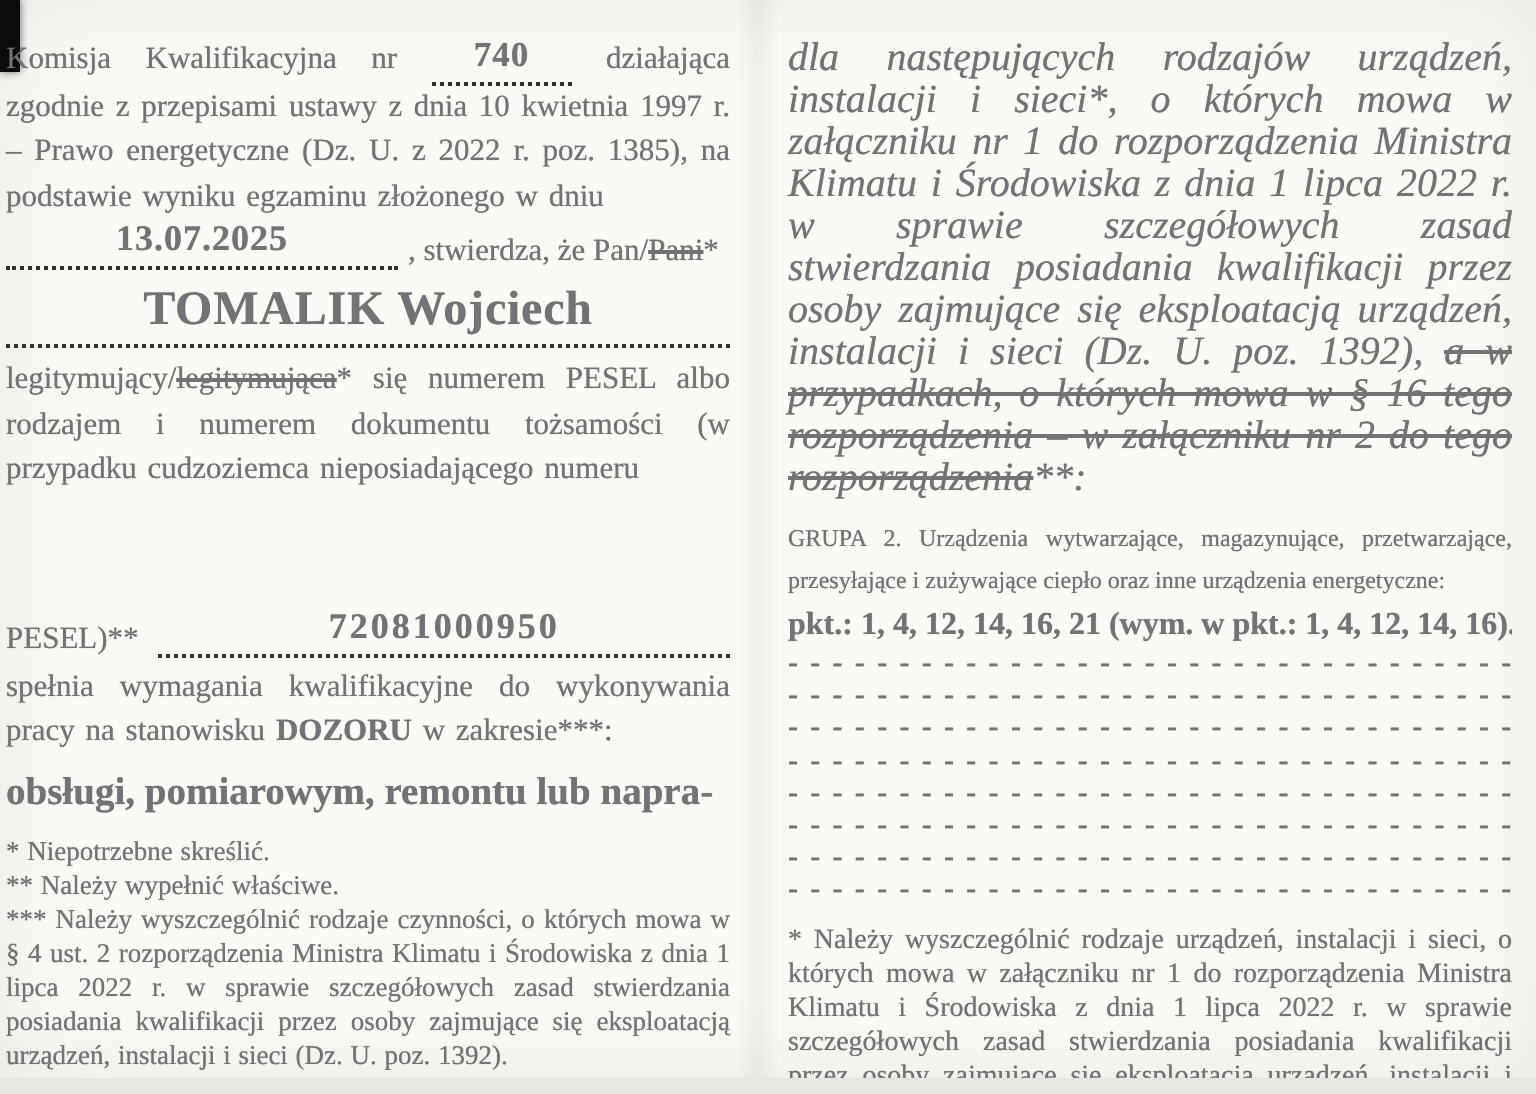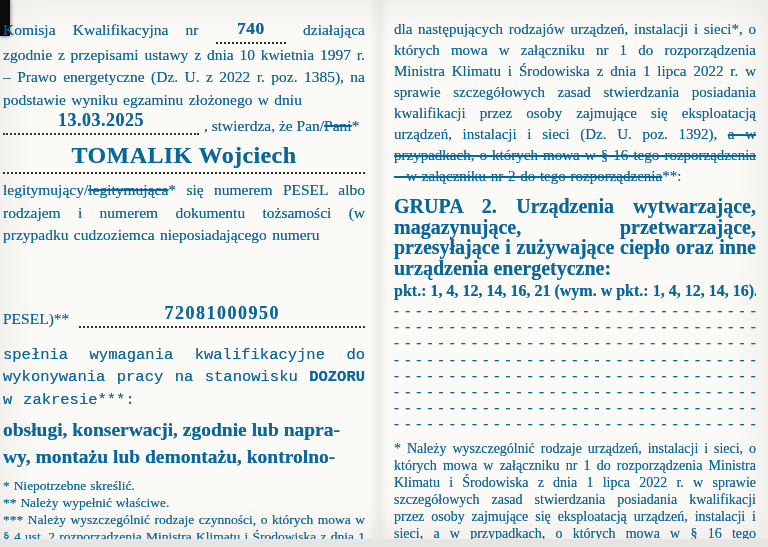--- a/index.html
+++ b/index.html
@@ -2,21 +2,21 @@
 <html lang="pl"><head>
 <meta charset="utf-8">
 <style>
   html,body{margin:0;padding:0;background:#e7e5e1;}
   .page{
     position:relative;
     width:768px;height:539px;
     background:#fbfaf7;
     overflow:hidden;
     font-family:"Liberation Serif", serif;
-    color:#0369a1;
+    color:#737373;
     box-shadow: inset 0 0 46px rgba(60,55,45,0.10);
     text-shadow: 0 0 0.4px rgba(45,45,45,0.55);
   }
   .corner-mark{
     position:absolute;left:0;top:0;width:10px;height:36px;
     background:#0b0b0b;box-shadow:0 0 4px rgba(0,0,0,.55);
   }
   .gutter{
     position:absolute;left:368px;top:0;width:22px;height:547px;
     background:linear-gradient(to right, rgba(0,0,0,0), rgba(90,85,75,0.07) 50%, rgba(0,0,0,0));
@@ -47,72 +47,71 @@
   .name-block{margin-top:7px;border-bottom:2px dotted #33312e;text-align:center;padding-bottom:3px;}
   .name-value{font-size:24px;font-weight:bold;letter-spacing:0.4px;}
 
   .para2{margin-top:5px;}
 
   .pesel-row{display:flex;align-items:flex-end;margin-top:13px;justify-content:center;}
   .pesel-label{flex:none;font-size:15.5px;line-height:18px;padding-right:10px;}
   .pesel-fill{flex:1;border-bottom:2px dotted #33312e;text-align:center;margin-top:47px;}
   .pesel-value{display:inline-block;font-weight:bold;font-size:18px;line-height:1;position:relative;top:-3px;letter-spacing:1.5px;}
 
-  .para3{margin-top:16px;font-family:Liberation Mono, monospace;}
+  .para3{margin-top:4px;}
   .bold{font-weight:bold;}
 
   .scope{margin-top:5px;font-weight:bold;font-size:19.5px;line-height:27px;}
   .scope-line{white-space:nowrap;overflow:hidden;}
 
   .fn-block{margin-top:7px;}
   .fn{font-size:13.5px;line-height:17px;text-align:justify;word-spacing:0.5px;}
 
-  .rpara1{font-size:15px;line-height:21px;text-align:justify;word-spacing:1px;}
+  .rpara1{font-size:20px;line-height:21px;text-align:justify;word-spacing:1px;font-style:italic;}
   .struck{text-decoration:line-through;text-decoration-thickness:1.8px;}
-  .group-heading{margin-top:9px;font-weight:bold;font-size:20px;line-height:20.5px;text-align:justify;}
+  .group-heading{margin-top:9px;font-weight:normal;font-size:12px;line-height:20.5px;text-align:justify;}
   .points{margin-top:2px;font-weight:bold;font-size:16px;line-height:21px;white-space:nowrap;overflow:hidden;}
   .dash-rows{margin-top:1px;}
   .dash-row{font-weight:bold;font-size:15px;line-height:16.2px;letter-spacing:1.2px;white-space:nowrap;overflow:hidden;}
   .r-fn-block{margin-top:8px;}
   .r-fn{font-size:14px;line-height:17px;text-align:justify;word-spacing:0.5px;}
 </style>
 </head>
 <body>
 
 <div class="page">
 
   <div class="corner-mark"></div>
   <div class="gutter"></div>
 
   <div class="col col-left">
 
     <p class="body"><span>Komisja Kwalifikacyjna nr</span>
       <span class="inline-fill"><span class="fill-value">740</span></span><span> działająca zgodnie z przepisami ustawy z dnia 10 kwietnia 1997 r. – Prawo energetyczne (Dz. U. z 2022 r. poz. 1385), na podstawie wyniku egzaminu złożonego w dniu</span></p>
 
     <div class="date-row">
-      <span class="date-fill"><span class="date-value">13.03.2025</span></span>
+      <span class="date-fill"><span class="date-value">13.07.2025</span></span>
       <span class="date-after"><span>, stwierdza, że Pan/</span><span class="struck">Pani</span><span>*</span></span>
     </div>
 
     <div class="name-block">
       <span class="name-value">TOMALIK Wojciech</span>
     </div>
 
     <p class="body para2"><span>legitymujący/</span><span class="struck">legitymująca</span><span>*  się numerem PESEL albo rodzajem i numerem dokumentu tożsamości (w przypadku cudzoziemca nieposiadającego numeru</span></p>
 
     <div class="pesel-row">
       <span class="pesel-label">PESEL)**</span>
       <span class="pesel-fill"><span class="pesel-value">72081000950</span></span>
     </div>
 
     <p class="body para3"><span>spełnia wymagania kwalifikacyjne do wykonywania pracy na stanowisku </span><span class="bold">DOZORU</span><span> w zakresie***:</span></p>
 
     <div class="scope">
-      <div class="scope-line">obsługi, konserwacji, zgodnie lub napra-</div>
-      <div class="scope-line">wy, montażu lub demontażu, kontrolno-</div>
+      <div class="scope-line">obsługi, pomiarowym, remontu lub napra-</div>
     </div>
 
     <div class="fn-block">
       <div class="fn">* Niepotrzebne skreślić.</div>
       <div class="fn">** Należy wypełnić właściwe.</div>
       <div class="fn">*** Należy wyszczególnić rodzaje czynności, o których mowa w § 4 ust. 2 rozporządzenia Ministra Klimatu i Środowiska z dnia 1 lipca 2022 r. w sprawie szczegółowych zasad stwierdzania posiadania kwalifikacji przez osoby zajmujące się eksploatacją urządzeń, instalacji i sieci (Dz. U. poz. 1392).</div>
     </div>
 
   </div>
 

